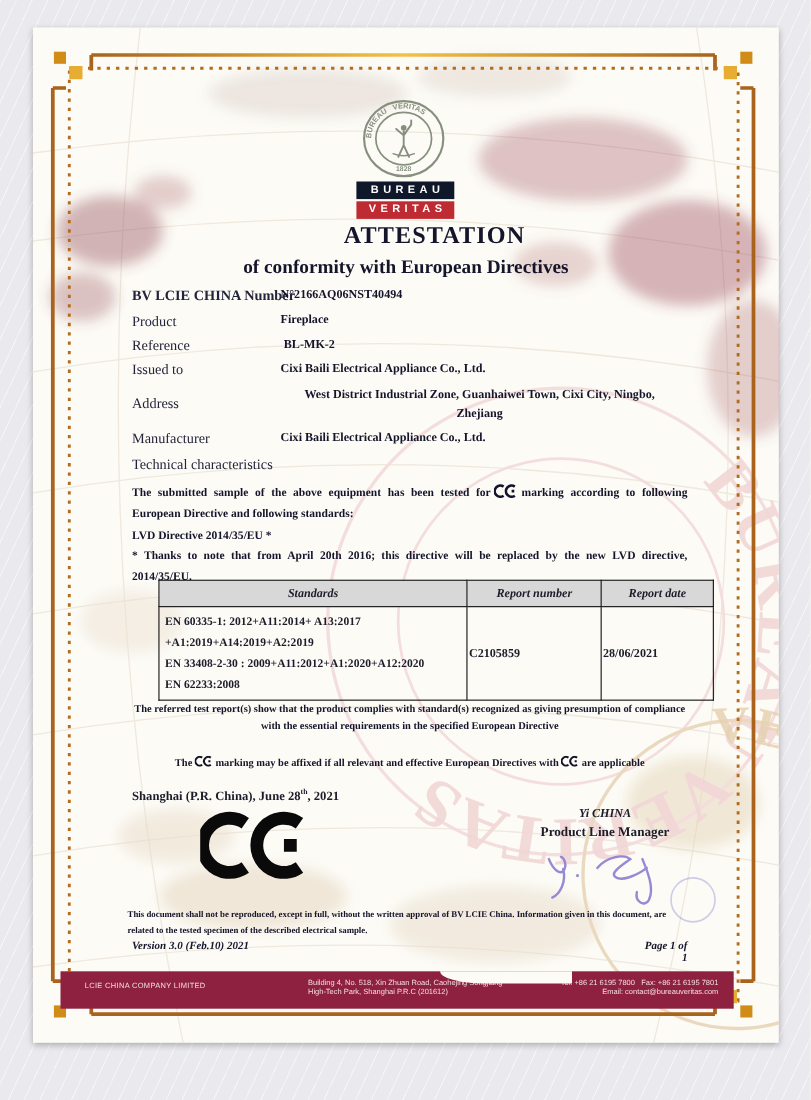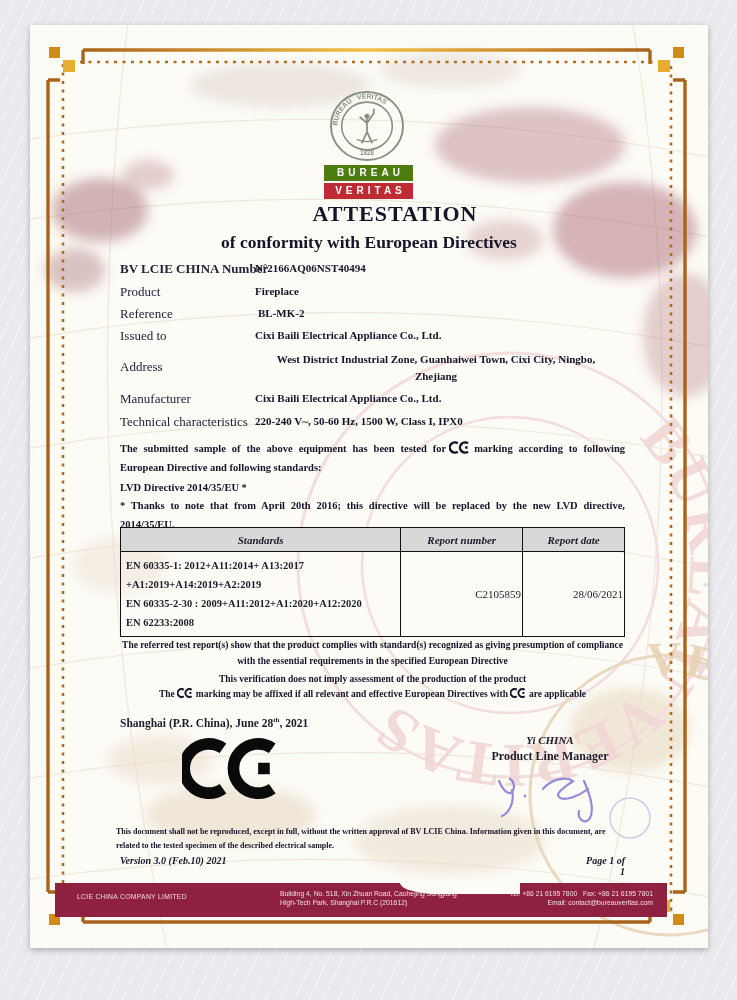--- a/index.html
+++ b/index.html
@@ -9,34 +9,34 @@
     background:repeating-linear-gradient(115deg,rgba(255,255,255,.5) 0 1px,transparent 1px 13px);}
   .paper{position:absolute;left:30px;top:25px;width:678px;height:923px;background:#fcfbf6;
     box-shadow:0 2px 6px rgba(0,0,0,.28);overflow:hidden;z-index:1;}
   .abs{position:absolute;}
   .wm{position:absolute;inset:0;z-index:0;}
   .framesvg{position:absolute;inset:0;z-index:2;pointer-events:none;}
   .content{position:absolute;inset:0;z-index:3;color:#1c1c2a;}
   
   .logo-box{width:89px;height:16px;color:#fff;font-family:"Liberation Sans",sans-serif;
     font-weight:bold;font-size:10px;letter-spacing:4px;text-align:center;line-height:16px;text-indent:4px;}
-  .bureau{background:#4d7c0f;}
+  .bureau{background:#0f172a;}
   .veritas{background:#bf2b32;}
   .title{font-size:22px;font-weight:bold;letter-spacing:1px;text-align:center;color:#14142a;}
   .subtitle{font-size:17.5px;font-weight:bold;text-align:center;color:#14142a;}
   .flabel{font-size:13px;color:#23233a;}
   .fvalue{font-size:11px;font-weight:bold;color:#14142a;line-height:17px;text-align:center;}
   .para{font-size:10.5px;font-weight:bold;line-height:19px;color:#14142a;text-align:justify;}
   .ce-inline{display:inline-block;height:13px;width:22px;vertical-align:-2px;margin:0 3px;}
   .ce-small{display:inline-block;height:10px;width:17px;vertical-align:-1px;margin:0 2px;}
-  table.std{border-collapse:collapse;width:505px;font-family:"Liberation Serif",serif;}
+  table.std{border-collapse:collapse;width:505px;font-family:"Liberation Serif",serif;margin-left:24px;}
   table.std th,table.std td{border:1.6px solid #111;}
   table.std th{background:#d8d8d8;font-style:italic;font-weight:bold;font-size:11px;height:21px;}
   .stdcell{padding:4px 6px 4px 5px;font-size:10.5px;font-weight:bold;line-height:19px;}
-  .ctrcell{text-align:right;font-weight:normal;font-size:11px;}
+  .ctrcell{text-align:left;font-weight:bold;font-size:11px;}
   .concl{font-size:9.5px;font-weight:bold;line-height:16px;text-align:center;color:#14142a;}
   .disc{font-size:8px;font-weight:bold;line-height:14px;text-align:left;color:#14142a;}
   .verline{font-size:10px;font-weight:bold;font-style:italic;color:#14142a;}
   .footerbar{position:absolute;left:25px;top:858px;width:612px;height:34px;background:#8e2140;z-index:4;}
   .fb-txt{font-family:"Liberation Sans",sans-serif;color:#f3dbe0;font-size:6.8px;line-height:9px;}
   .swoosh{position:absolute;left:370px;top:858px;width:120px;height:11px;background:#fcfbf6;
     border-bottom-left-radius:40px 11px;z-index:5;}
   .signame{font-size:11px;font-weight:bold;font-style:italic;text-align:center;}
   .sigtitle{font-size:12px;font-weight:bold;text-align:center;}
 </style>
@@ -169,21 +169,20 @@
     <div class="abs fvalue" style="left:225px;top:258px">Fireplace</div>
     <div class="abs flabel" style="left:90px;top:281px">Reference</div>
     <div class="abs fvalue" style="left:228px;top:280px">BL-MK-2</div>
     <div class="abs flabel" style="left:90px;top:303px">Issued to</div>
     <div class="abs fvalue" style="left:225px;top:302px">Cixi Baili Electrical Appliance Co., Ltd.</div>
     <div class="abs flabel" style="left:90px;top:334px">Address</div>
     <div class="abs fvalue" style="left:225px;top:326px;width:362px">West District Industrial Zone, Guanhaiwei Town, Cixi City, Ningbo, Zhejiang</div>
     <div class="abs flabel" style="left:90px;top:366px">Manufacturer</div>
     <div class="abs fvalue" style="left:225px;top:365px">Cixi Baili Electrical Appliance Co., Ltd.</div>
     <div class="abs flabel" style="left:90px;top:389px">Technical characteristics</div>
-    <div class="abs fvalue" style="left:225px;top:388px">220-240 V~, 50-60 Hz, 1500 W, Class I, IPX0</div>
 
     <div class="abs para" style="left:90px;top:414px;width:505px">
       <span>The submitted sample of the above equipment has been tested for</span><svg class="ce-inline" viewBox="0 0 230 140">
             <g stroke="#14142a" stroke-width="26" fill="none">
               <path d="M 91.5 25 A 55 55 0 1 0 91.5 115"></path>
               <path d="M 201.5 25 A 55 55 0 1 0 201.5 115 M 170 70 H 196"></path>
             </g>
           </svg><span>marking according to following European Directive and following standards:</span>
     </div>
     <div class="abs para" style="left:90px;top:453px;width:505px">LVD Directive 2014/35/EU *</div>
@@ -193,31 +192,30 @@
       <tbody>
             <tr>
         <th style="width:282px">Standards</th>
         <th style="width:122px">Report number</th>
         <th style="width:101px">Report date</th>
       </tr>
       <tr style="height:78px">
         <td class="stdcell">
           <div>EN 60335-1: 2012+A11:2014+ A13:2017</div>
           <div>+A1:2019+A14:2019+A2:2019</div>
-          <div>EN 60335-2-30 : 2009+A11:2012+A1:2020+A12:2020</div>
+          <div>EN 33408-2-30 : 2009+A11:2012+A1:2020+A12:2020</div>
           <div>EN 62233:2008</div>
         </td>
         <td class="ctrcell">C2105859</td>
         <td class="ctrcell">28/06/2021</td>
       </tr>
     </tbody>
         </table>
 
     <div class="abs concl" style="left:86px;top:612px;width:513px">The referred test report(s) show that the product complies with standard(s) recognized as giving presumption of compliance with the essential requirements in the specified European Directive</div>
-    <div class="abs concl" style="left:86px;top:646px;width:513px">This verification does not imply assessment of the production of the product</div>
     <div class="abs concl" style="left:86px;top:661px;width:513px">
       <span>The</span><svg class="ce-small" viewBox="0 0 230 140">
             <g stroke="#14142a" stroke-width="26" fill="none">
               <path d="M 91.5 25 A 55 55 0 1 0 91.5 115"></path>
               <path d="M 201.5 25 A 55 55 0 1 0 201.5 115 M 170 70 H 196"></path>
             </g>
           </svg><span>marking may be affixed if all relevant and effective European Directives with</span><svg class="ce-small" viewBox="0 0 230 140">
             <g stroke="#14142a" stroke-width="26" fill="none">
               <path d="M 91.5 25 A 55 55 0 1 0 91.5 115"></path>
               <path d="M 201.5 25 A 55 55 0 1 0 201.5 115 M 170 70 H 196"></path>

